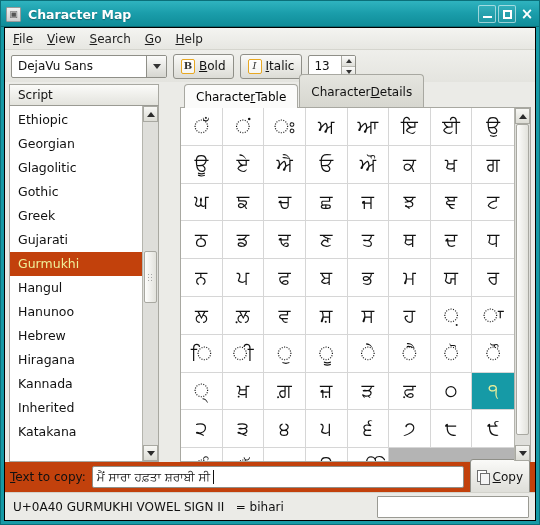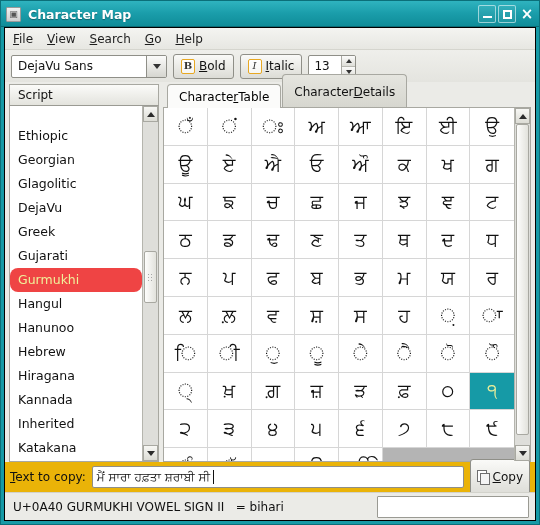--- a/index.html
+++ b/index.html
@@ -150,21 +150,21 @@
   }
   .spin-dn { border-top: 1px solid #b8b8b1; }
   .tri-up-s { width:0;height:0;border-left:3px solid transparent;border-right:3px solid transparent;border-bottom:4px solid #333; }
   .tri-dn-s { width:0;height:0;border-left:3px solid transparent;border-right:3px solid transparent;border-top:4px solid #333; }
 
   
   #middle {
     flex: 1 1 auto;
     display: flex;
     padding: 2px 4px 0 4px;
-    gap: 4px;
+    gap: 21px;
     min-height: 0;
     justify-content: flex-end;
   }
 
   
   #sidebar {
     width: 150px; flex: 0 0 150px;
     display: flex; flex-direction: column;
     min-height: 0;
   }
@@ -175,28 +175,28 @@
     border-bottom: 1px solid #9a9a93;
     display: flex; align-items: center; padding-left: 8px;
     font-size: 12px; color: #111;
   }
   #script-body {
     flex: 1 1 auto; display: flex; min-height: 0;
     border: 1px solid #a8a8a1; border-top: none; background: #fff;
   }
   #script-list {
     flex: 1 1 auto; overflow: hidden; background: #fff;
-    padding-top: 18px;
+    padding-top: 2px;
   }
   .script-item {
     height: 24px; line-height: 24px;
     padding-left: 8px; font-size: 12.5px; color: #111;
     white-space: nowrap; cursor: default;
   }
-  .script-item.selected { background: #ef4444; color: #eff09a; border-radius: 8px; }
+  .script-item.selected { background: #c2410c; color: #eff09a; }
 
   
   .vscroll {
     width: 16px; flex: 0 0 16px;
     background: #d9d9d3;
     border-left: 1px solid #b5b5ae;
     display: flex; flex-direction: column;
     position: relative;
   }
   .sb-arrow {
@@ -269,21 +269,21 @@
   }
   .cell:nth-child(8n) { border-right: none; }
   .cell.selected { background: #169aa6; color: #eff09a; }
   .cell.empty { background: #b4b4b4; cursor: default; border-right-color:#b4b4b4; }
 
   
   #copybar {
     flex: 0 0 30px; height: 30px;
     display: flex; align-items: center;
     padding: 0 5px; gap: 6px;
-    background: #eab308;
+    background: #c2410c;
   }
   #copy-label { font-size: 12px; color: #111; white-space: nowrap; }
   #copy-label u { text-decoration: underline; }
   #copy-input {
     flex: 1 1 auto; height: 22px;
     background: #fff; border: 1px solid #8f8f88; border-radius: 2px;
     display: flex; align-items: center;
     padding: 0 4px; font-size: 12px; color: #111;
     overflow: hidden; white-space: nowrap;
     position: relative;
@@ -383,21 +383,21 @@
 
     <div id="middle">
 
       <div id="sidebar">
         <div id="script-header">Script</div>
         <div id="script-body">
           <div id="script-list">
               <div class="script-item">Ethiopic</div>
               <div class="script-item">Georgian</div>
               <div class="script-item">Glagolitic</div>
-              <div class="script-item">DejaVu</div>
+              <div class="script-item">Gothic</div>
               <div class="script-item">Greek</div>
               <div class="script-item">Gujarati</div>
               <div class="script-item selected">Gurmukhi</div>
               <div class="script-item">Hangul</div>
               <div class="script-item">Hanunoo</div>
               <div class="script-item">Hebrew</div>
               <div class="script-item">Hiragana</div>
               <div class="script-item">Kannada</div>
               <div class="script-item">Inherited</div>
               <div class="script-item">Katakana</div>

